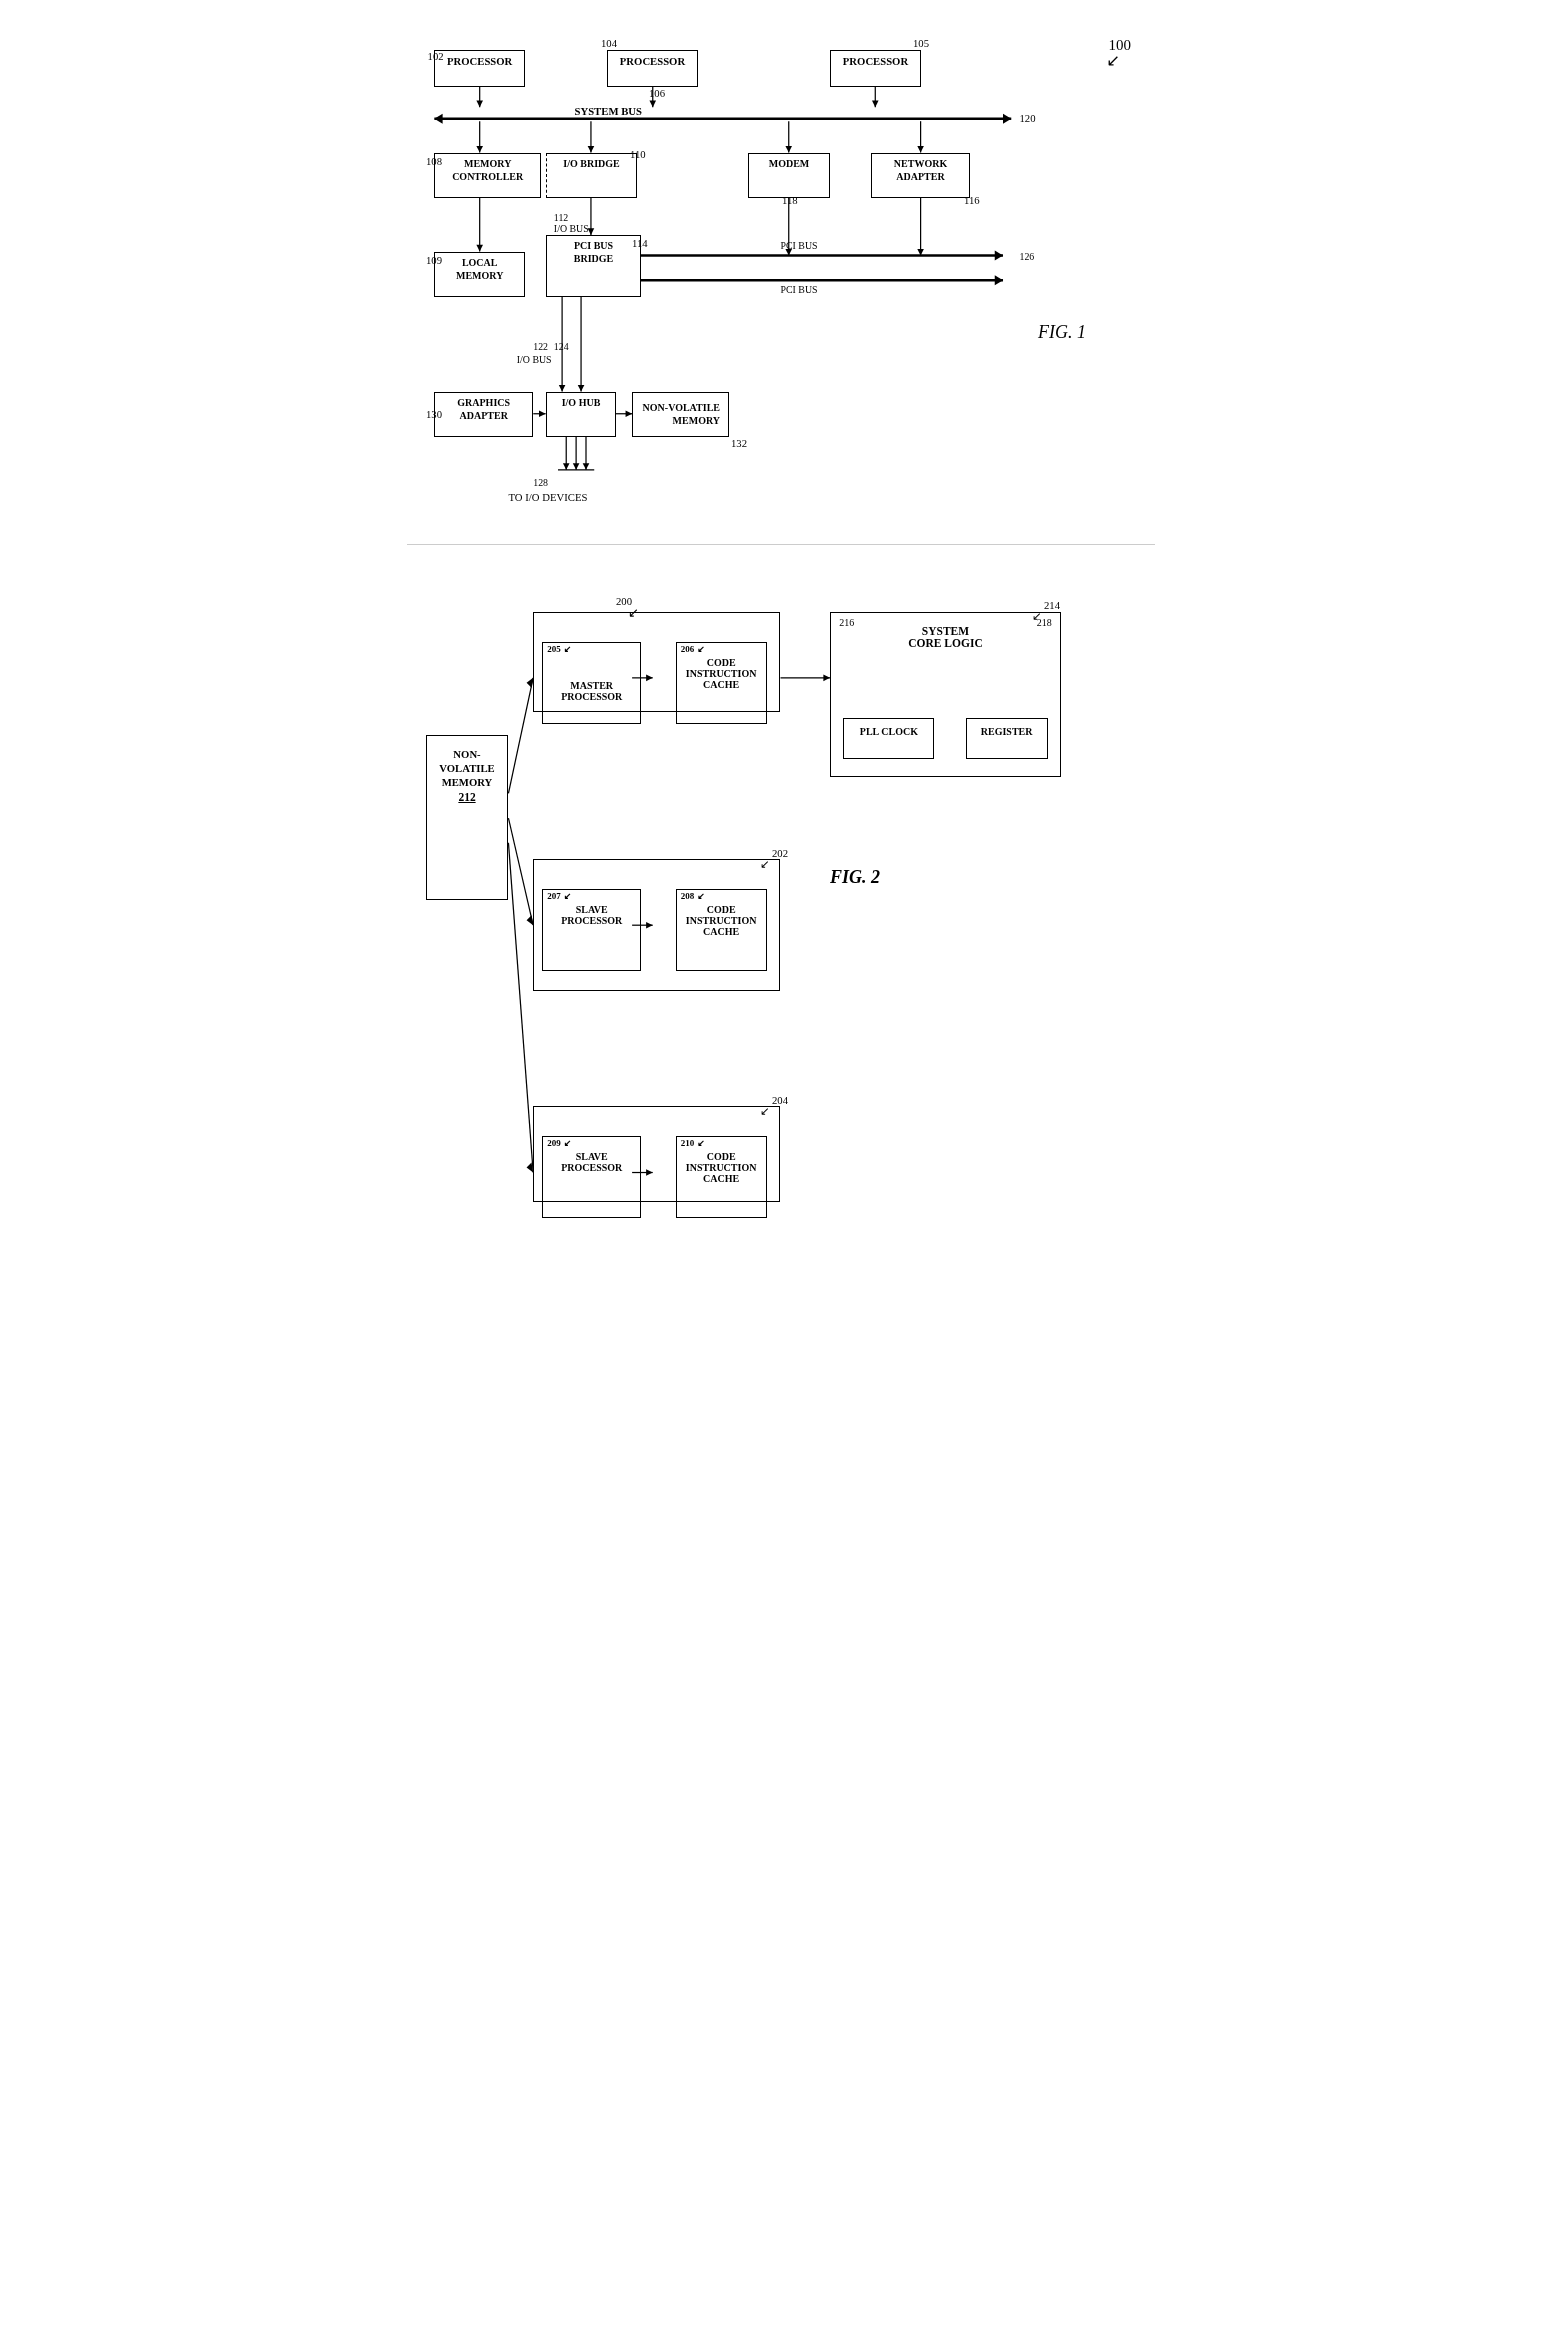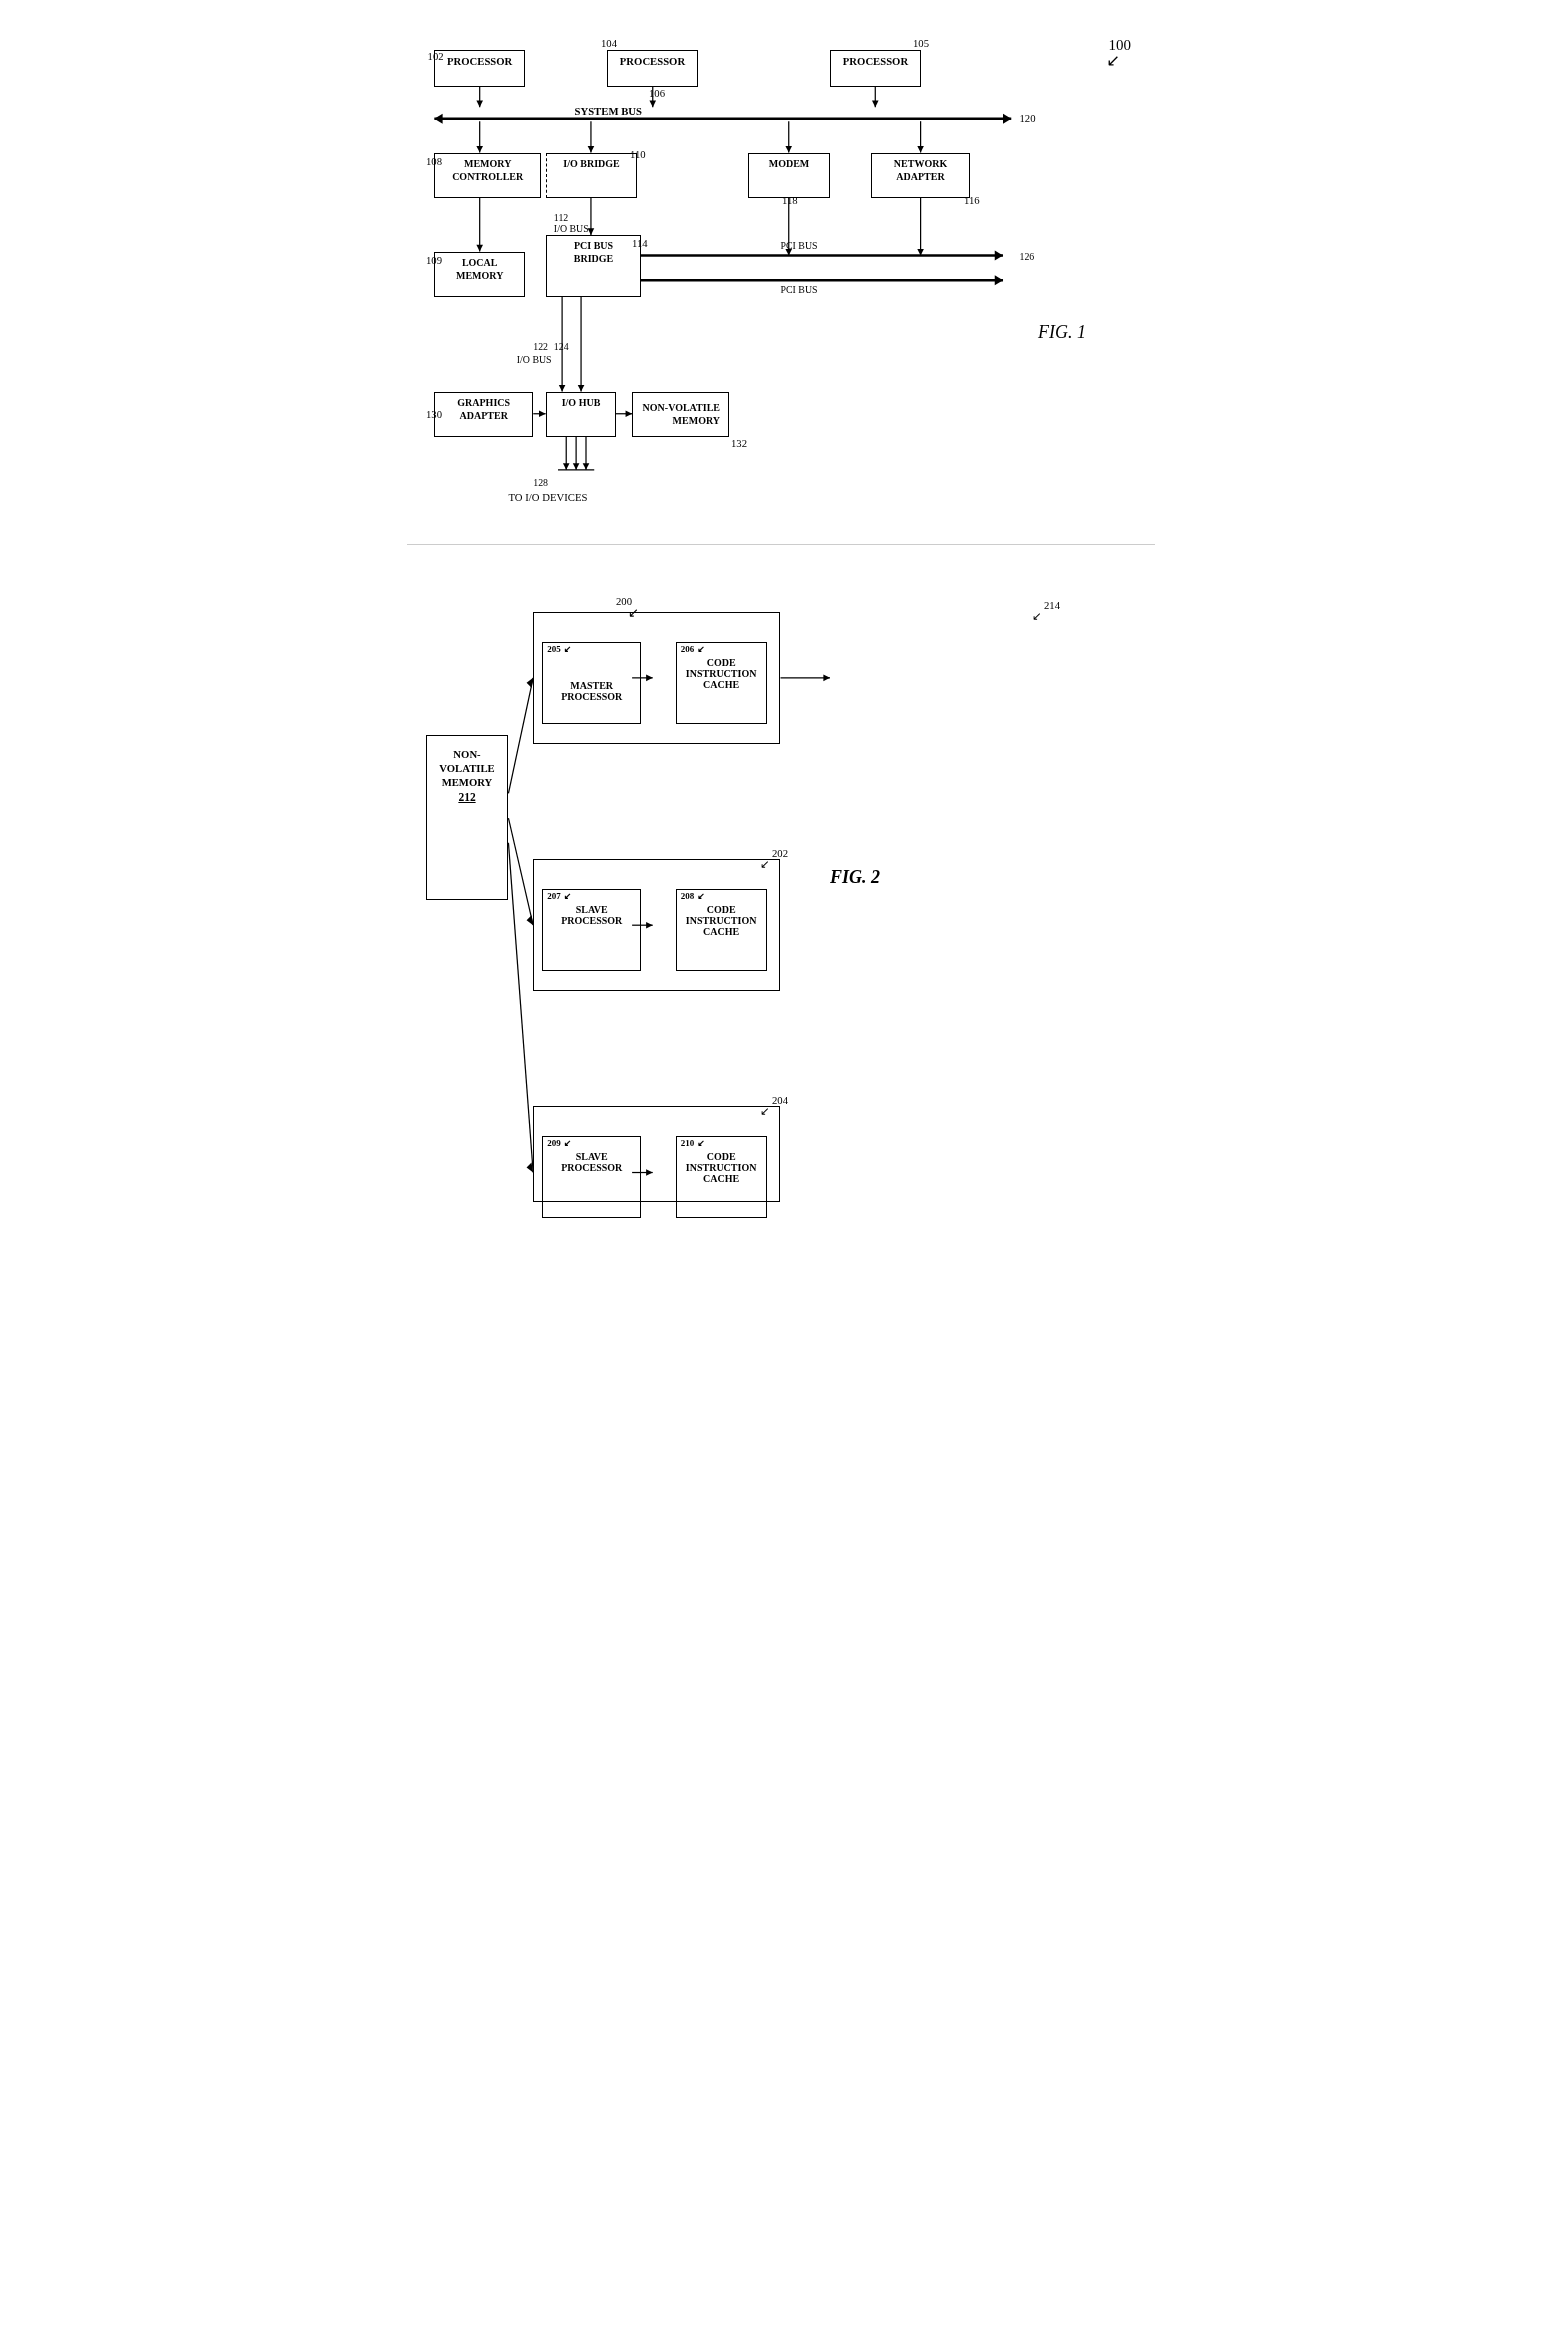--- a/index.html
+++ b/index.html
@@ -102,21 +102,21 @@
       position: relative;
       width: 709px;
       height: 866px;
       margin: 0 auto;
     }
 
     
     .nv-mem-fig2 { left: 0px; top: 148px; width: 82px; height: 165px; padding: 6.6px; font-size: 10.7px; }
 
     
-    .proc-box-200 { left: 107px; top: 25px; width: 247px; height: 132px; border: 1.6px solid #000; position: absolute; }
+    .proc-box-200 { left: 107px; top: 25px; width: 247px; height: 100px; border: 1.6px solid #000; position: absolute; }
     .proc-box-202 { left: 107px; top: 272px; width: 247px; height: 132px; border: 1.6px solid #000; position: absolute; }
     .proc-box-204 { left: 107px; top: 519px; width: 247px; height: 96px; border: 1.6px solid #000; position: absolute; }
 
     .inner-proc { position: absolute; left: 8.2px; top: 29px; width: 99px; height: 82px; border: 1.6px solid #000; font-size: 10px; font-weight: bold; text-align: center; padding: 6.6px; }
     .inner-cache { position: absolute; right: 12.4px; top: 29px; width: 91px; height: 82px; border: 1.6px solid #000; font-size: 10px; font-weight: bold; text-align: center; padding: 6.6px; }
 
     
     .sys-core { position: absolute; left: 404px; top: 25px; width: 231px; height: 165px; border: 1.6px solid #000; }
     .pll-clock { position: absolute; left: 12.4px; bottom: 16.5px; width: 91px; height: 41px; border: 1.6px solid #000; text-align: center; font-size: 10px; font-weight: bold; padding: 6.6px; }
     .register { position: absolute; right: 12.4px; bottom: 16.5px; width: 82px; height: 41px; border: 1.6px solid #000; text-align: center; font-size: 10px; font-weight: bold; padding: 6.6px; }
@@ -346,20 +346,27 @@
           <span style="font-size:9px; position:absolute; top:1.6px; left:4.1px;">210</span>
           <span style="position:absolute; top:1.6px; left:20.6px; font-size:9px;">↙</span>
           <span style="display:block; margin-top:8.2px;">CODE
 INSTRUCTION
 CACHE</span>
         </div>
       </div>
       <span class="ref-label" style="left:346px; top:507px;">204</span>
       <span class="ref-label" style="left:334px; top:517px; font-size:11.5px;">↙</span>
 
+      <div class="sys-core">
+        <span class="ref-label" style="left:8.2px; top:4.1px; font-size:10px;">216</span>
+        <span class="ref-label" style="right:8.2px; top:4.1px; font-size:10px;">218</span>
+        <span style="display:block; text-align:center; font-size:11.5px; font-weight:bold; padding-top:12.4px;">SYSTEM<br>CORE LOGIC</span>
+        <div class="pll-clock">PLL CLOCK</div>
+        <div class="register">REGISTER</div>
+      </div>
       <span class="ref-label" style="left:618px; top:12.4px;">214</span>
       <span class="ref-label" style="left:606px; top:22px; font-size:11.5px;">↙</span>
 
       <div style="position:absolute; left:404px; top:280px; font-size:18px; font-style:italic; font-weight:bold;">FIG. 2</div>
 
       <svg class="fig2-svg" viewBox="0 0 860 1050">
 
         <line x1="100" y1="250" x2="130" y2="110" stroke="#000" stroke-width="1.5"></line>
         <polygon points="130,110 122,116 128,122" fill="#000"></polygon>
 

